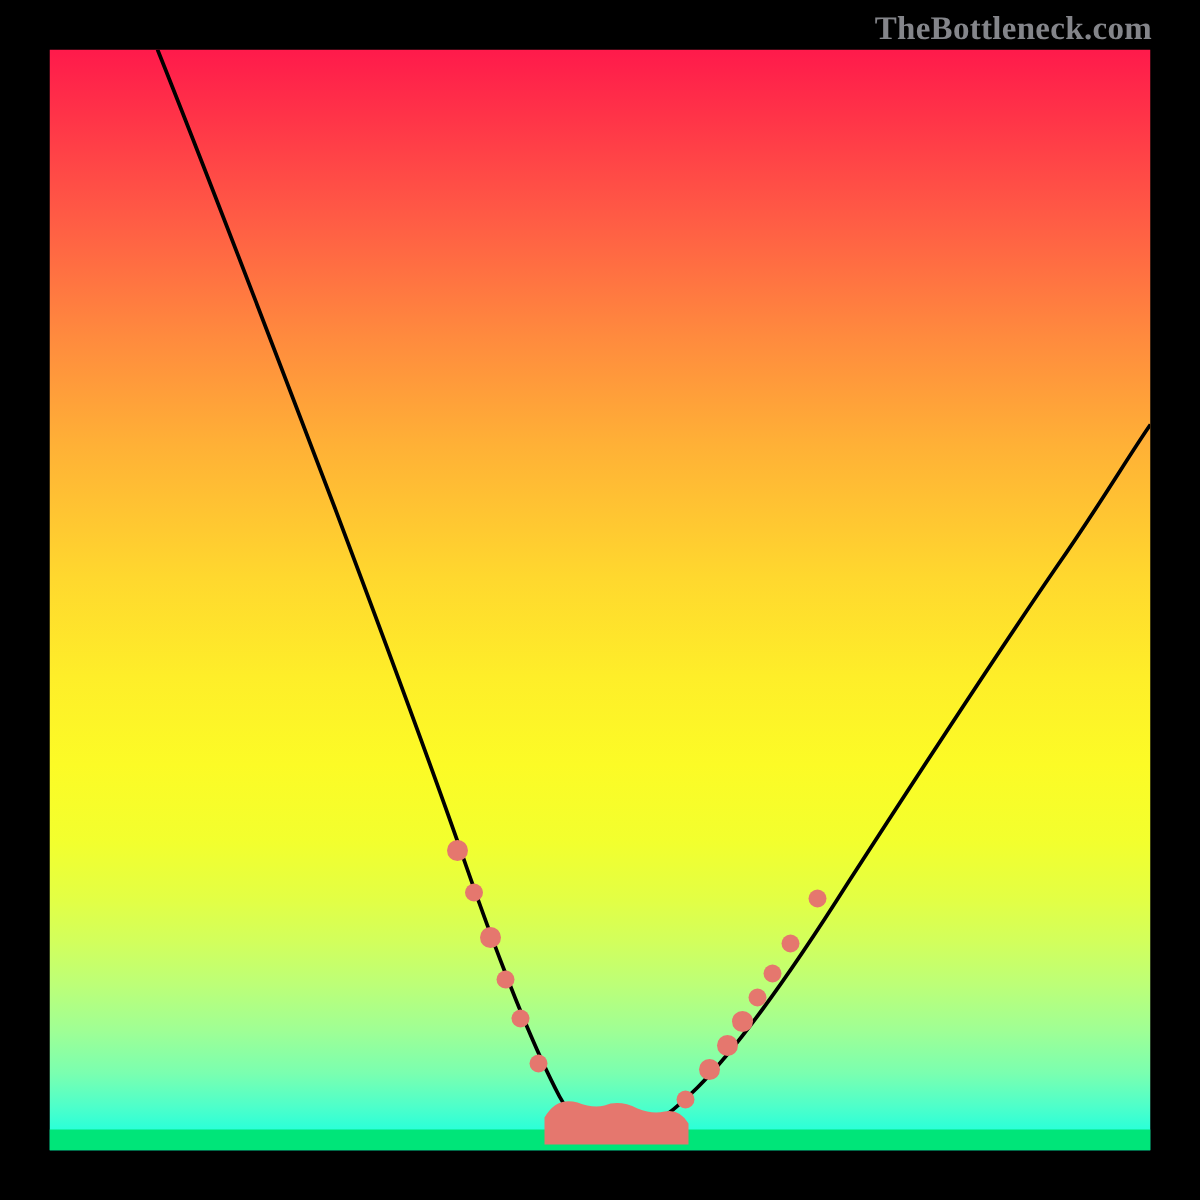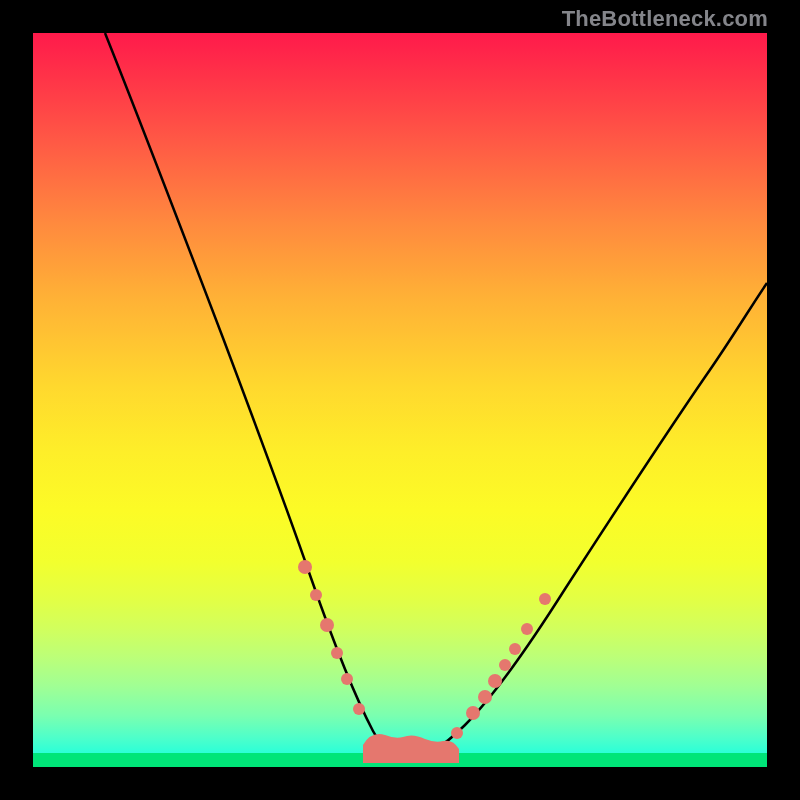--- a/index.html
+++ b/index.html
@@ -54,21 +54,21 @@
     left: 0;
     top: 720px;
     width: 100%;
     height: 14px;
     background: #00e579;
   }
   .watermark {
     position: absolute;
     top: 6px;
     right: 32px;
-    font-family: Liberation Sans, sans-serif;
+    font-family: Liberation Serif, serif;
     font-size: 22px;
     font-weight: 600;
     color: #84858a;
     letter-spacing: 0.2px;
   }
   svg.curve-layer {
     position: absolute;
     left: 0;
     top: 0;
     width: 734px;

